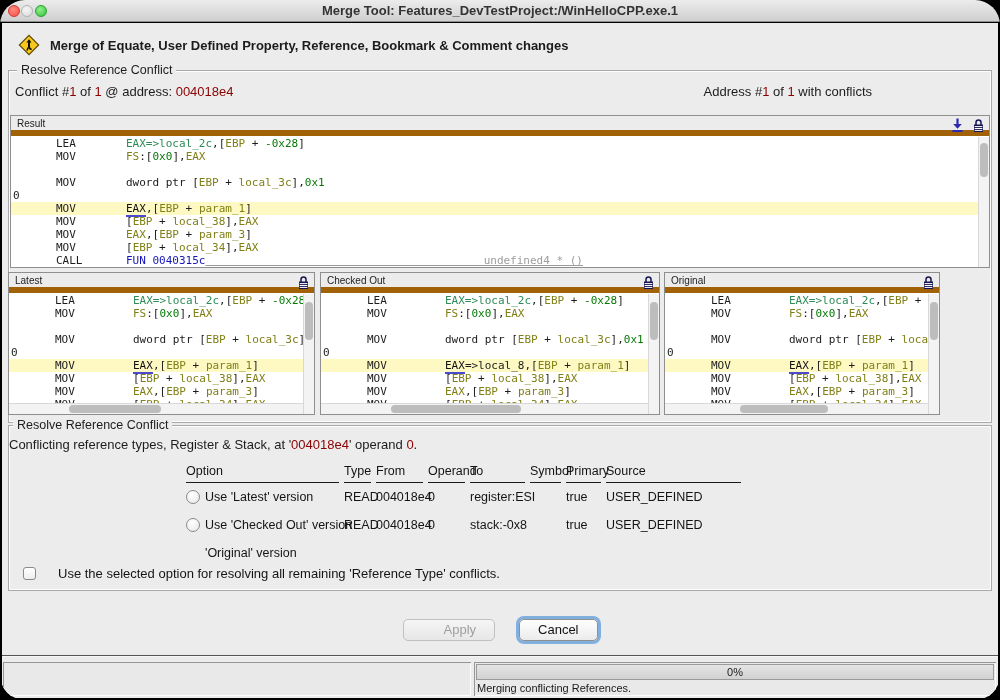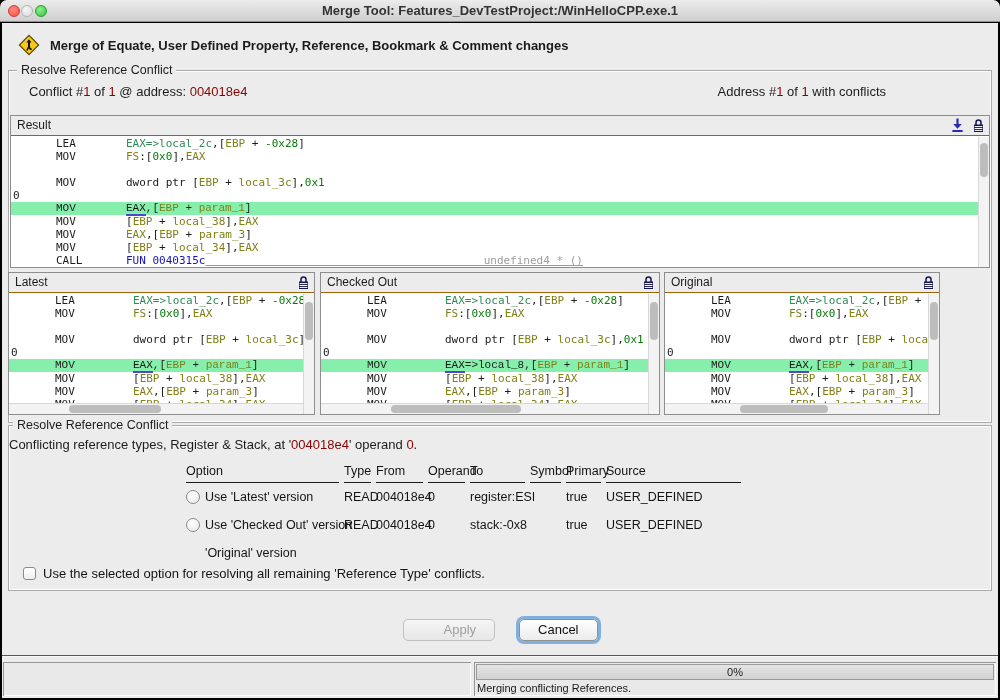--- a/index.html
+++ b/index.html
@@ -1,17 +1,17 @@
 <!DOCTYPE html>
 <html><head>
 <meta charset="utf-8">
 <style>
   * { margin:0; padding:0; box-sizing:border-box; }
   html,body { width:1000px; height:700px; background:#000; font-family:"Liberation Sans", sans-serif; }
-  .window { position:absolute; inset:0; background:#000; overflow:hidden; }
+  .window { position:absolute; inset:0; background:#000; overflow:hidden;border-radius:25px; }
 
   
   .titlebar { position:absolute; top:0; left:0; right:0; height:22px;
     background:linear-gradient(#ececec,#cfcfcf); border-bottom:1px solid #8f8f8f;
     border-radius:7px 7px 0 0; }
   .traffic { position:absolute; top:5px; width:12px; height:12px; border-radius:50%; }
   .tl-close { left:8px;  background:radial-gradient(circle at 40% 35%, #ff8a80, #f94f43); border:1px solid #cf3a30; }
   .tl-min   { left:21px; background:radial-gradient(circle at 40% 35%, #f5f5f5, #d9d9d9); border:1px solid #b3b3b3; }
   .tl-zoom  { left:35px; background:radial-gradient(circle at 40% 35%, #8ef08a, #35c13c); border:1px solid #28a02e; }
   .title-text { position:absolute; left:0; right:0; top:0; height:22px; line-height:22px;
@@ -24,36 +24,36 @@
   .banner-text { font-size:13px; font-weight:700; color:#1b1b1b; }
 
   
   .group { position:absolute; border:1px solid #a9a9a9; box-shadow:inset 0 0 0 1px #fdfdfd; }
   .group-legend { position:absolute; top:-8px; left:8px; background:#ececec; padding:0 4px;
     font-size:12.5px; color:#1d1d1d; }
 
   .grp1 { left:6px; width:984px; top:47px; height:353px; }
   .grp2 { left:6px; width:984px; top:402px; height:166px; }
 
-  .conflict-line { position:absolute; left:6px; top:61px; width:872px; height:16px; font-size:13px; color:#1c1c1c;margin-left:14px; }
+  .conflict-line { position:absolute; left:6px; top:61px; width:872px; height:16px; font-size:13px; color:#1c1c1c; }
   .conflict-left { position:absolute; left:7px; }
   .conflict-right { position:absolute; right:8px; }
   .red { color:#8b0000; }
 
   
   .panel { position:absolute; border:1px solid #8e8e8e; background:#fff; }
   .panel-header { position:absolute; top:0; left:0; right:0; height:20px; background:#ececec;
-    border-bottom:1px solid #a16207; font-size:12px; color:#1c1c1c; }
+    border-bottom:6px solid #a16207; font-size:10px; color:#1c1c1c; }
   .panel-header .plabel { position:absolute; left:6px; top:2px; }
   .hicons { position:absolute; right:4px; top:2px; display:flex; gap:8px; align-items:center; }
 
   .result-panel { left:8px; top:92px; width:980px; height:153px; }
   .listing { position:absolute; top:21px; left:0; right:0; bottom:0; background:#fff; overflow:hidden; }
   .cl { white-space:pre; font:11px/13px "DejaVu Sans Mono", monospace; padding-left:2px; color:#1c1c1c; }
-  .cl.hl { background:#86efac;font-family:Liberation Mono, monospace; }
+  .cl.hl { background:#fef9c3; }
   .mn { display:inline-block; width:70px; margin-left:43px; }
   .sub .mn { width:78px; margin-left:44px; }
   .k { color:#1c1c1c; } .r { color:#7f7f16; } .n { color:#067806; }
   .v { color:#2e8b57; } .f { color:#1414b8; } .g { color:#9c9c9c;text-decoration:underline; }
   .u { color:#111; border-bottom:2px solid #4a4ad0; }
   .mg { color:#1c1c1c; }
 
   
   .vsb { position:absolute; top:21px; right:0; bottom:0; width:11px; background:#f3f3f3; border-left:1px solid #d8d8d8; }
   .vsb .thumb { position:absolute; left:1px; right:1px; border-radius:5px; background:#bdbdbd; }
@@ -70,21 +70,21 @@
   .summary { position:absolute; left:0; top:11px; width:100%; font-size:13px; color:#1c1c1c; }
   .reftable { position:absolute; left:177px; top:36px; display:grid;
     grid-template-columns:158px 32px 52px 42px 60px 36px 40px 140px;
     grid-auto-rows:auto; font-size:12.5px; color:#141414; }
   .th { border-bottom:1px solid #1a1a1a; margin-right:5px; height:21px; line-height:19px; }
   .td { height:28px; display:flex; align-items:center; white-space:nowrap; }
   .radio { width:14px; height:14px; border-radius:50%; border:1px solid #8a8a8a;
     background:radial-gradient(circle at 40% 30%, #ffffff, #e6e6e6); margin-right:5px; flex:0 0 auto; }
   .opt-noradio { padding-left:19px; }
 
-  .cbrow { position:absolute; left:14px; top:140px; display:flex; align-items:center; gap:7px; font-size:13px; color:#141414; }
+  .cbrow { position:absolute; left:14px; top:140px; display:flex; align-items:center; gap:22px; font-size:13px; color:#141414; }
   .checkbox { width:13px; height:13px; border:1px solid #8a8a8a; border-radius:3px;
     background:linear-gradient(#ffffff,#eeeeee); }
 
   
   .btnrow { position:absolute; left:0; top:596px; width:100%; display:flex; justify-content:center; gap:24px; }
   .btn { height:22px; padding:0 18px; font-size:13px; border-radius:5px; line-height:20px; }
   .btn-apply { color:#9f9f9f; background:linear-gradient(#f5f5f5,#e7e7e7); border:1px solid #c0c0c0;padding-left:40px; }
   .btn-cancel { color:#111; background:linear-gradient(#ffffff,#ebebeb); border:1px solid #8f8f8f;
     box-shadow:0 0 0 3px rgba(110,165,220,.85); }
 

